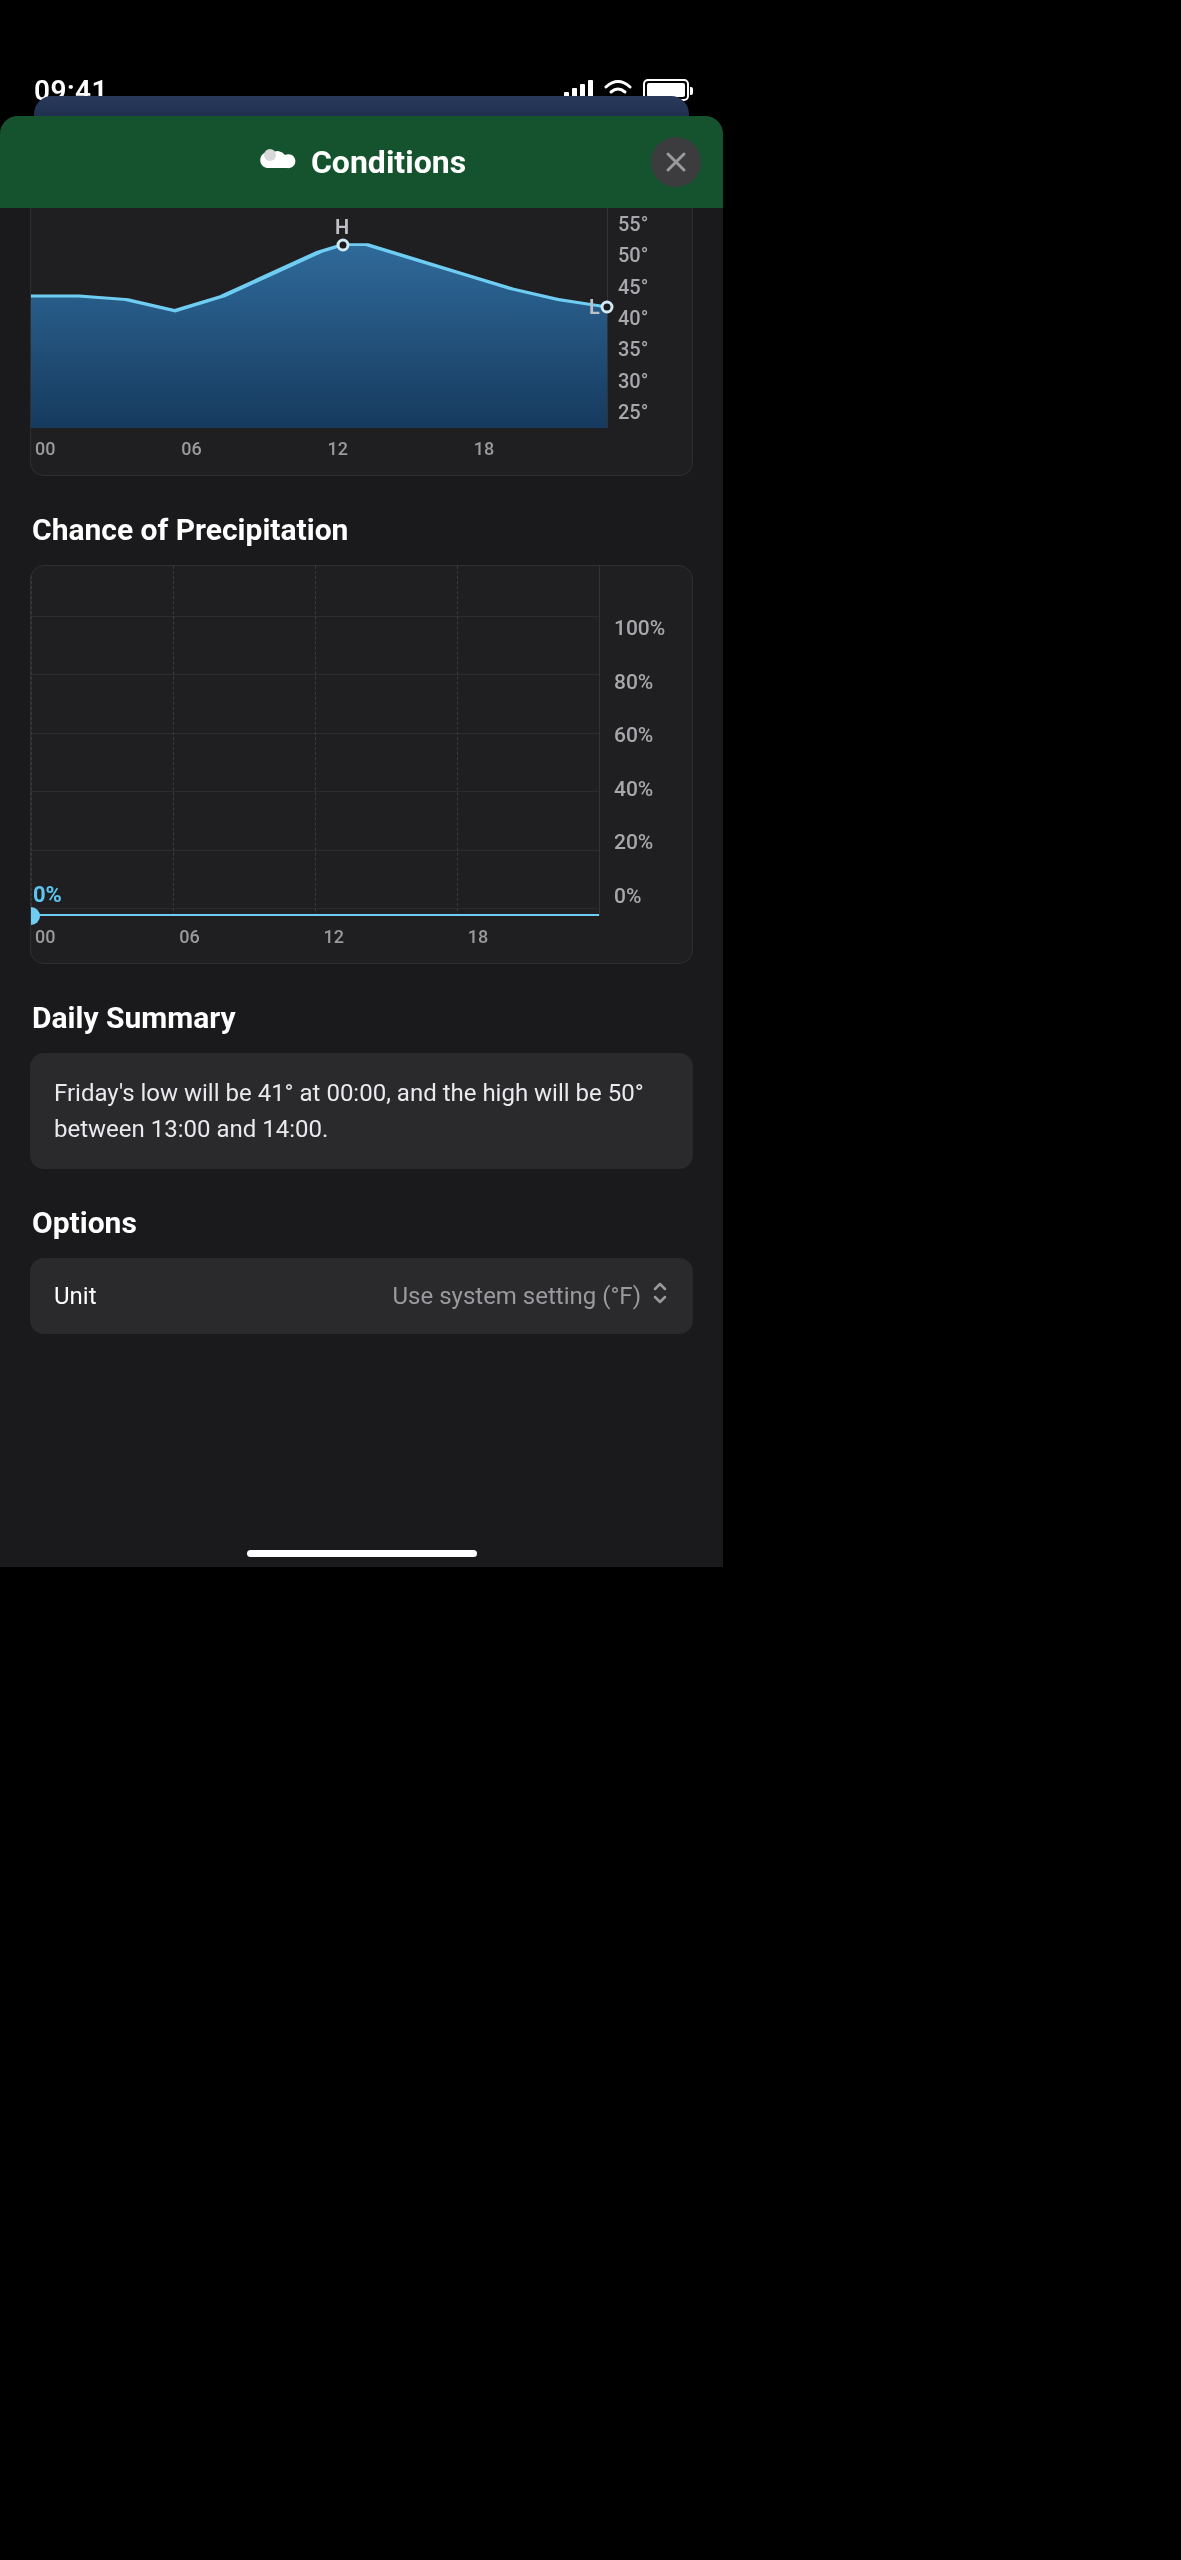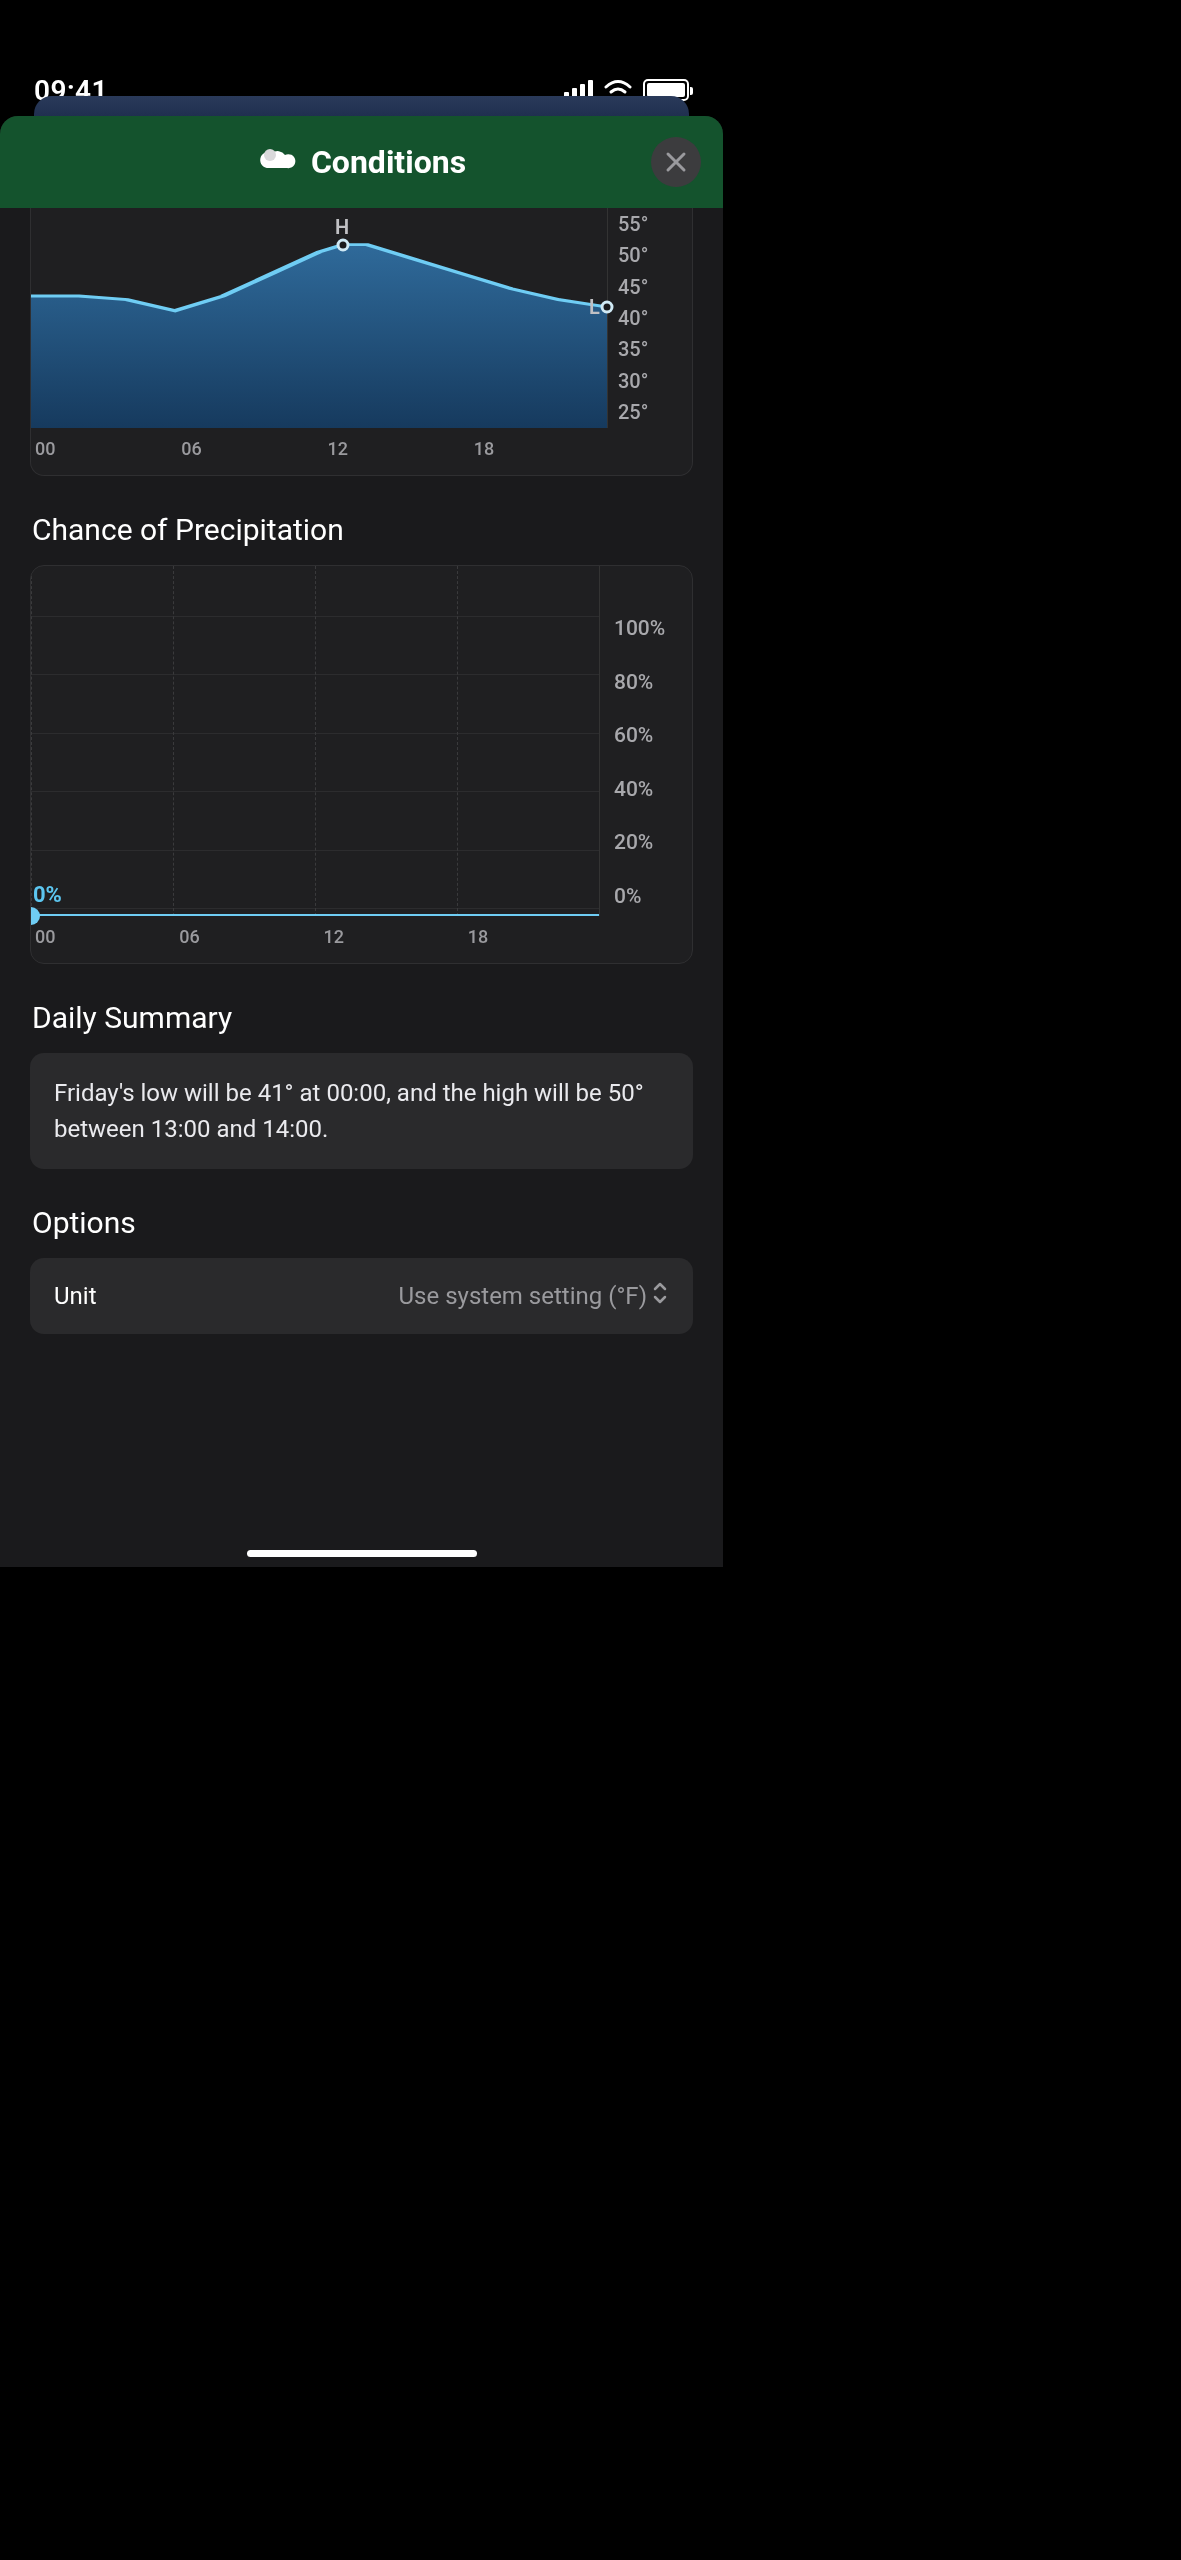--- a/index.html
+++ b/index.html
@@ -175,21 +175,21 @@
     border-left:1px dashed #3a3a3c;
   }
   .hl-label {
     position:absolute;
     color:#c0c0c4;
     font-size:20px;
     font-weight:600;
   }
   .section-title {
     font-size: 30px;
-    font-weight: 400;
+    font-weight: 700;
     margin: 36px 0 18px 2px;
   }
   .precip-value-label {
     position:absolute;
     color:#5cc6f0;
     font-size:22px;
     font-weight:700;
   }
   .list-row {
     background:#2a2a2c;
@@ -213,21 +213,21 @@
   .option-row {
     background:#2a2a2c;
     border-radius:14px;
     padding:22px 24px;
     display:flex;
     justify-content:space-between;
     align-items:center;
     font-size:24px;
     cursor:pointer;
   }
-  .option-row .value { color:#9a9a9e; display:flex; align-items:center; gap:4px;}
+  .option-row .value { color:#9a9a9e; display:flex; align-items:center; gap:10px;}
   .chevrons svg { stroke:#9a9a9e; }
   .home-indicator {
     position:absolute;
     bottom:10px;
     left:50%;
     transform:translateX(-50%);
     width:230px;
     height:7px;
     background:#fff;
     border-radius:4px;

